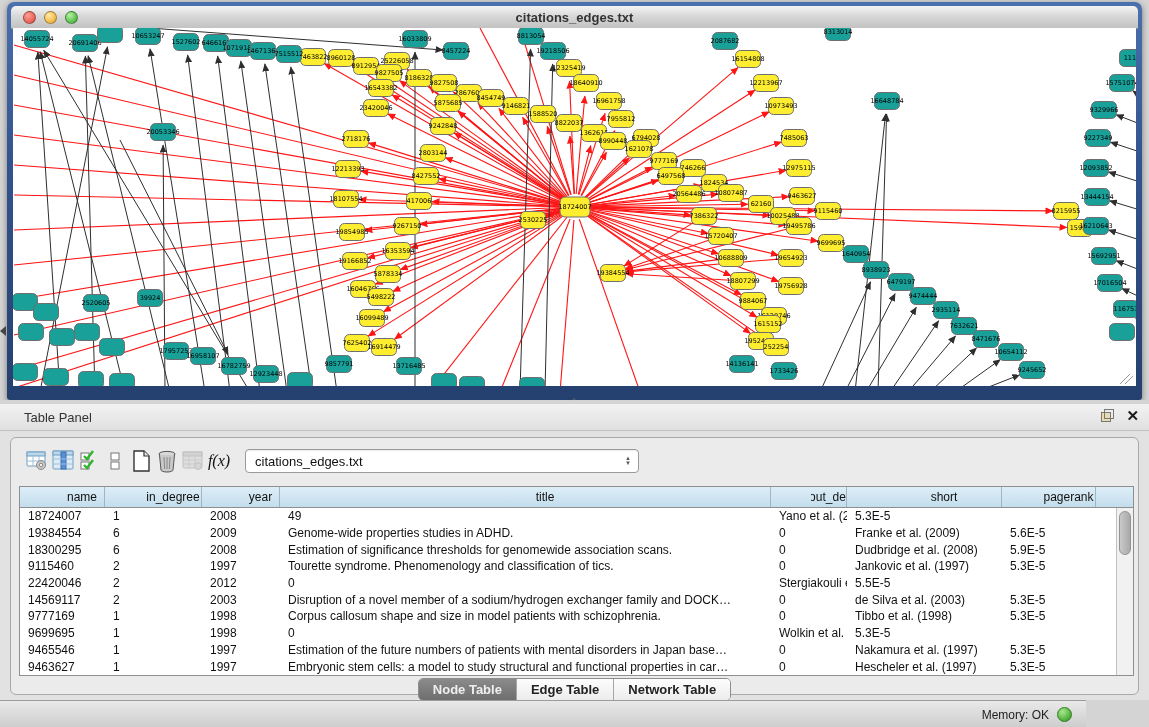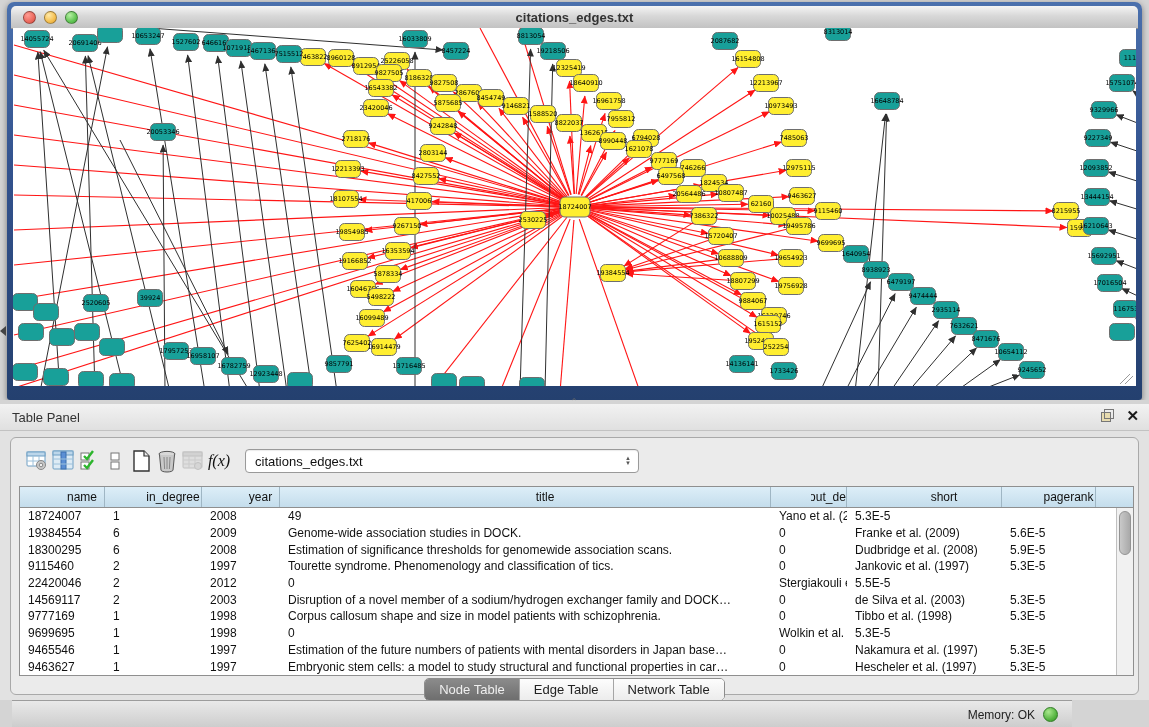--- a/index.html
+++ b/index.html
@@ -20,21 +20,21 @@
   .canvas-wrap{position:absolute;left:6px;top:26px;width:1123px;height:358px;background:#ffffff;overflow:hidden;}
   .canvas-wrap svg{display:block;}
   
   .divider{position:absolute;left:0;top:400px;width:1149px;height:4px;background:#d4d4d4;}
   .divider-grip{position:absolute;left:567px;top:-2px;width:14px;height:7px;color:#6b6b6b;font-size:8px;line-height:7px;text-align:center;}
   .left-collapse{position:absolute;left:0px;top:326px;width:0;height:0;border-top:5px solid transparent;border-bottom:5px solid transparent;border-right:6px solid #444;}
   
   .table-panel{position:absolute;left:0;top:404px;width:1149px;height:296px;background:#e2e2e2;}
   .panel-header{position:absolute;left:0;top:0;width:100%;height:26px;background:linear-gradient(180deg,#f2f2f2,#e0e0e0);
     border-bottom:1px solid #c2c2c2;display:flex;align-items:center;}
-  .panel-title{margin-left:12px;font-size:13px;color:#333;}
+  .panel-title{margin-left:24px;font-size:13px;color:#333;}
   .panel-header-icons{position:absolute;right:10px;top:4px;display:flex;gap:12px;align-items:center;}
   .float-icon{position:relative;width:13px;height:13px;}
   .float-icon .sq1{position:absolute;left:0;bottom:0;width:8px;height:8px;border:1px solid #777;background:#e8dcb0;}
   .float-icon .sq2{position:absolute;right:0;top:0;width:8px;height:8px;border:1px solid #777;background:transparent;}
   .close-x{font-size:15px;font-weight:bold;color:#1a1a1a;line-height:15px;cursor:default;}
   .panel-body{position:absolute;left:10px;top:33px;width:1129px;height:258px;background:#ebebeb;
     border:1px solid #a9a9a9;border-radius:6px;box-sizing:border-box;}
   
   .toolbar{position:absolute;left:14px;top:8px;height:30px;display:flex;align-items:center;gap:2px;}
   .tool{width:24px;height:24px;display:flex;align-items:center;justify-content:center;}
@@ -51,28 +51,28 @@
   .th{font-size:12px;color:#111;display:flex;align-items:center;justify-content:center;border-right:1px solid #9fb6c4;overflow:hidden;white-space:nowrap;margin-left:40px;}
   .th:last-child{border-right:none;}
   .sort-glyph{font-size:9px;margin-right:3px;color:#333;}
   .tbody{position:absolute;left:0;top:21px;right:17px;bottom:0;}
   .trow{height:16.7px;align-items:center;}
   .td{font-size:12px;color:#111;padding-left:8px;white-space:nowrap;overflow:hidden;}
   .vscroll{position:absolute;right:0;top:21px;width:17px;bottom:0;background:#f1f1f1;border-left:1px solid #c0c0c0;box-sizing:border-box;}
   .vthumb{position:absolute;left:2px;right:2px;top:3px;height:42px;border-radius:7px;
     background:linear-gradient(90deg,#c9c9c9,#a9a9a9);border:1px solid #939393;}
   
-  .tabs{position:absolute;left:0;right:0;top:240px;display:flex;justify-content:center;}
+  .tabs{position:absolute;left:0;right:0;top:240px;display:flex;justify-content:center;font-weight:bold;}
   .seg{display:flex;border:1px solid #8d8d8d;border-radius:5px;overflow:hidden;background:#f7f7f7;box-shadow:0 1px 0 rgba(255,255,255,.7);}
   .seg-btn{font-size:13px;color:#222;padding:3px 14px;border-right:1px solid #a5a5a5;background:linear-gradient(180deg,#fdfdfd,#ececec);}
   .seg-btn:last-child{border-right:none;}
   .seg-btn.active{background:linear-gradient(180deg,#8b8b8b,#6e6e6e);color:#efefef;}
   
-  .statusbar{position:absolute;left:12px;top:700px;width:1060px;height:27px;background:linear-gradient(180deg,#e9e9e9,#cccccc);
-    border-top:1px solid #9c9c9c;display:flex;align-items:center;justify-content:flex-end;}
+  .statusbar{position:absolute;left:0;top:700px;width:1060px;height:27px;background:linear-gradient(180deg,#e9e9e9,#cccccc);
+    border-top:1px solid #9c9c9c;display:flex;align-items:center;justify-content:flex-end;padding-left:26px;}
   .mem-label{font-size:12px;color:#222;margin-right:8px;}
   .mem-dot{width:13px;height:13px;border-radius:50%;margin-right:14px;
     background:radial-gradient(circle at 35% 30%,#a9e88d,#52b23e 65%,#3a8f2b);border:1px solid #2f7d23;}
 </style>
 </head>
 <body>
 
 <div class="net-window">
   <div class="titlebar">
     <div class="traffic">
@@ -591,21 +591,21 @@
             <div class="td">2008</div>
             <div class="td">49</div>
             <div class="td">Yano et al. (2008)</div>
             <div class="td">5.3E-5</div>
             <div class="td"></div>
           </div>
           <div class="trow">
             <div class="td">19384554</div>
             <div class="td">6</div>
             <div class="td">2009</div>
-            <div class="td">Genome-wide association studies in DOCK.</div>
+            <div class="td">Genome-wide properties studies in ADHD.</div>
             <div class="td">0</div>
             <div class="td">Franke et al. (2009)</div>
             <div class="td">5.6E-5</div>
             <div class="td"></div>
           </div>
           <div class="trow">
             <div class="td">18300295</div>
             <div class="td">6</div>
             <div class="td">2008</div>
             <div class="td">Estimation of significance thresholds for genomewide association scans.</div>

